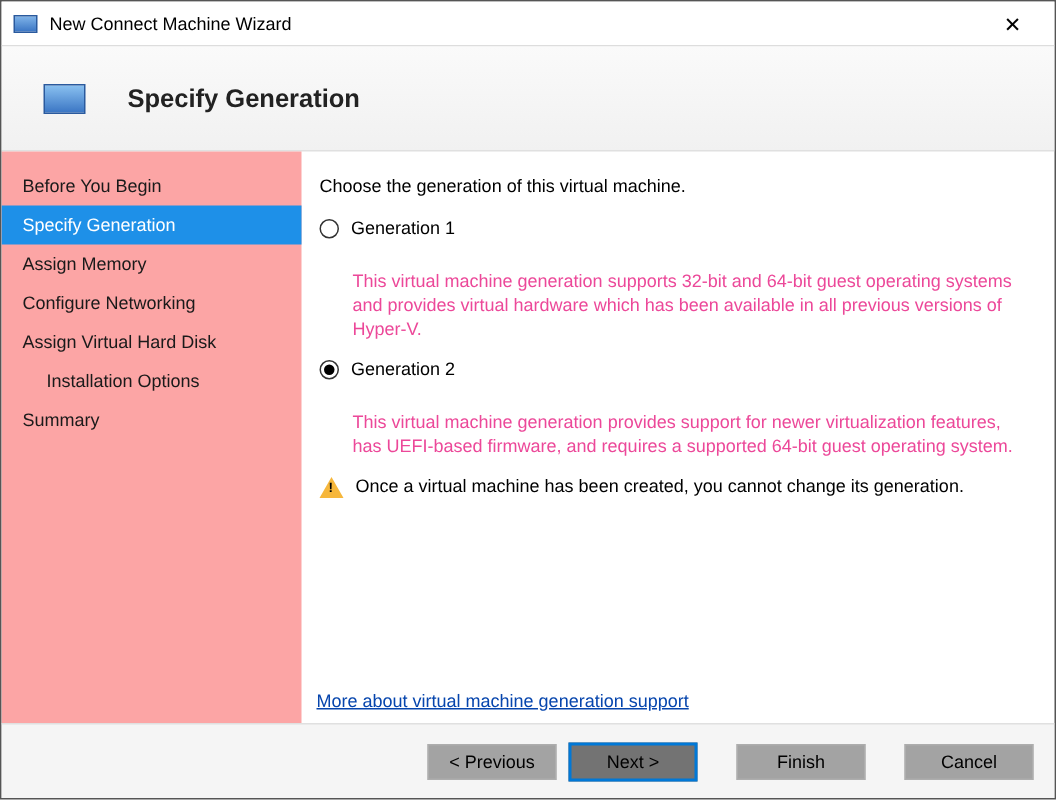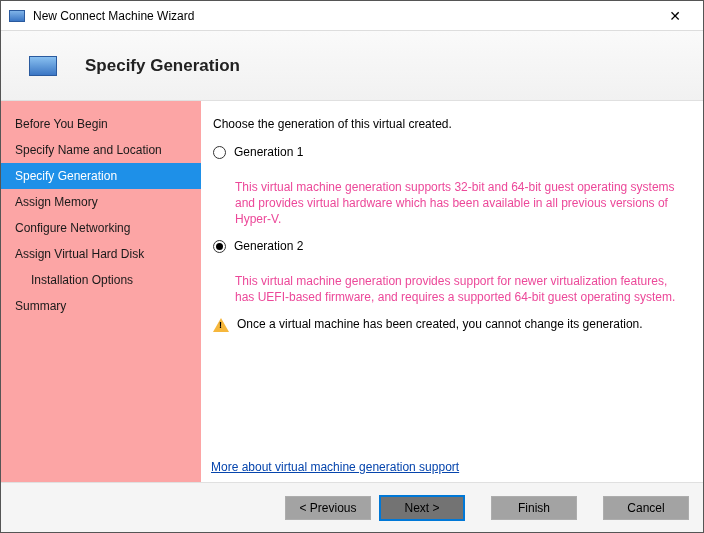--- a/index.html
+++ b/index.html
@@ -165,30 +165,29 @@
 </div>
 
 <div class="header">
   <span class="hicon"></span>
   <span class="htitle">Specify Generation</span>
 </div>
 
 <div class="body">
   <div class="sidebar" id="sidebar">
       <div class="step">Before You Begin</div>
-      <div class="step">Specify Name and Location</div>
       <div class="step selected">Specify Generation</div>
       <div class="step">Assign Memory</div>
       <div class="step">Configure Networking</div>
       <div class="step">Assign Virtual Hard Disk</div>
       <div class="step sub">Installation Options</div>
       <div class="step">Summary</div>
     </div>
   <div class="content">
-    <div class="instr">Choose the generation of this virtual created.</div>
+    <div class="instr">Choose the generation of this virtual machine.</div>
     <div id="options">
         <div class="opt">
           <span class="radio"></span>
           <span class="optlabel">Generation 1</span>
         </div>
         <div class="optdesc">This virtual machine generation supports 32-bit and 64-bit guest operating systems and provides virtual hardware which has been available in all previous versions of Hyper-V.</div>
         <div class="opt">
           <span class="radio checked"></span>
           <span class="optlabel">Generation 2</span>
         </div>

